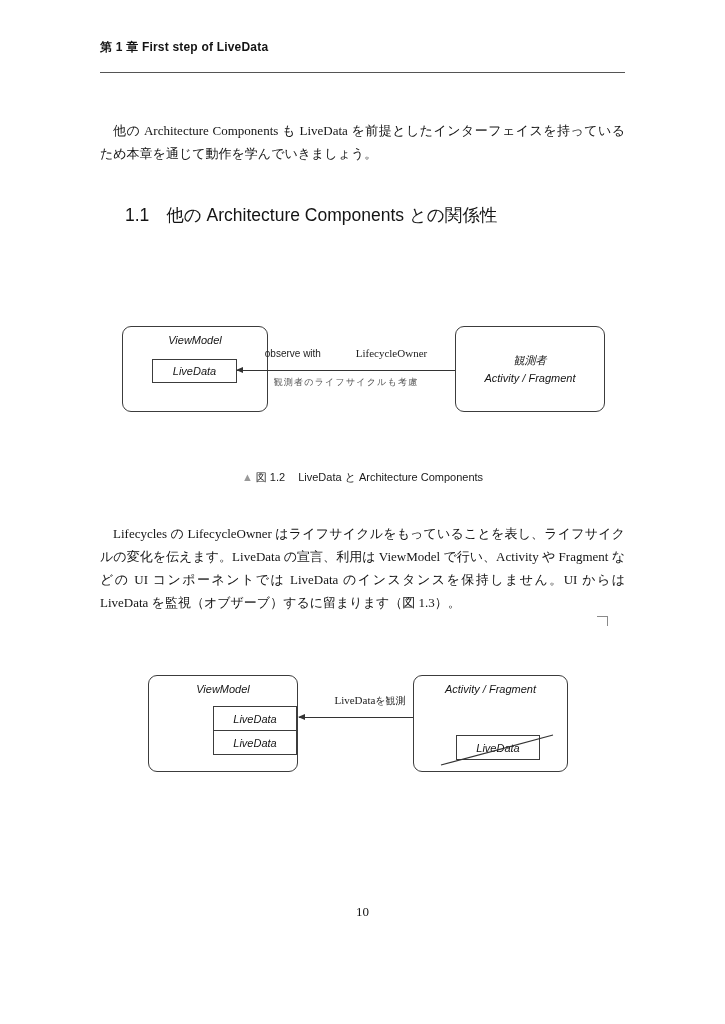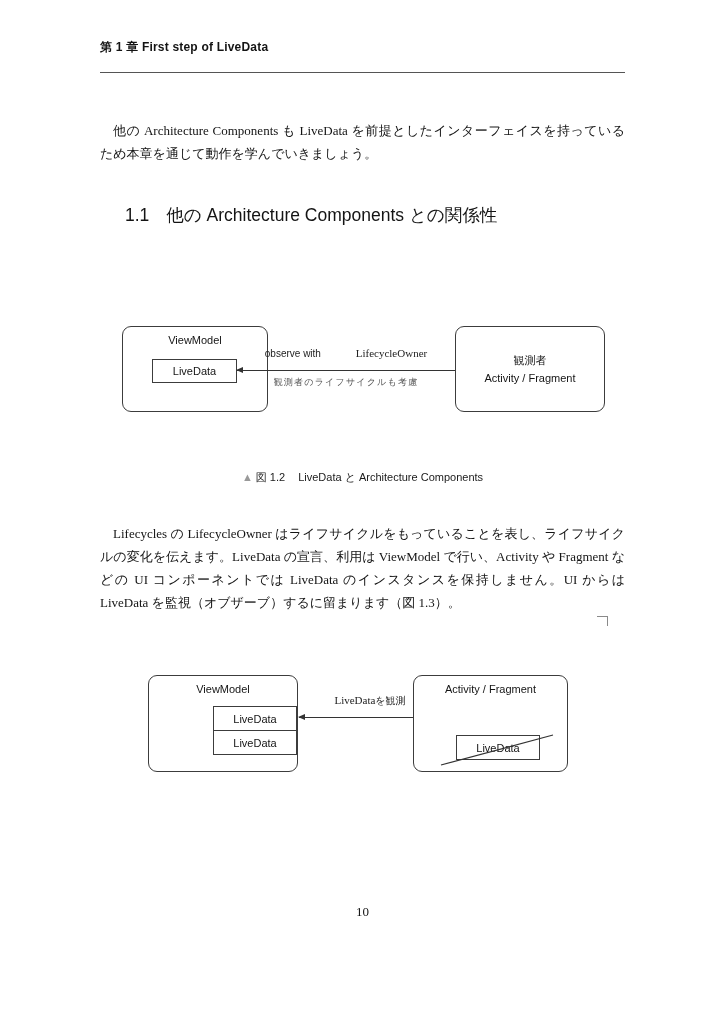--- a/index.html
+++ b/index.html
@@ -64,20 +64,21 @@
     font-size: 11px;
   }
   .fig1 { top: 326px; height: 90px; }
   .fig2 { top: 675px; height: 100px; }
 
   .outer-box {
     position: absolute;
     border: 1px solid #3c3c3c;
     border-radius: 9px;
     background: #fff;
+    font-style: italic;
   }
   .box-title {
     text-align: center;
     margin-top: 7px;
     font-size: 11px;
   }
   .inner-box {
     position: absolute;
     border: 1px solid #3c3c3c;
     background: #fff;

